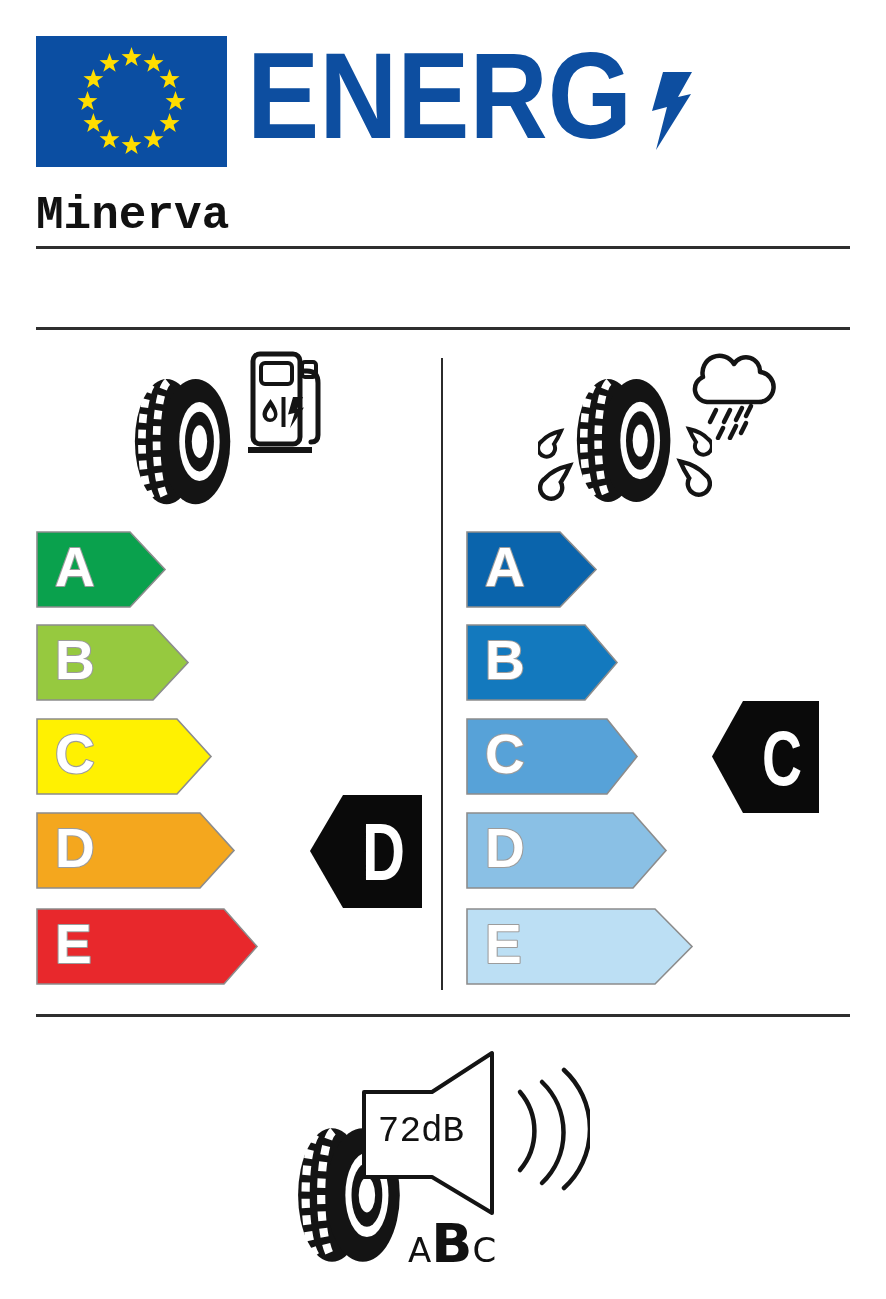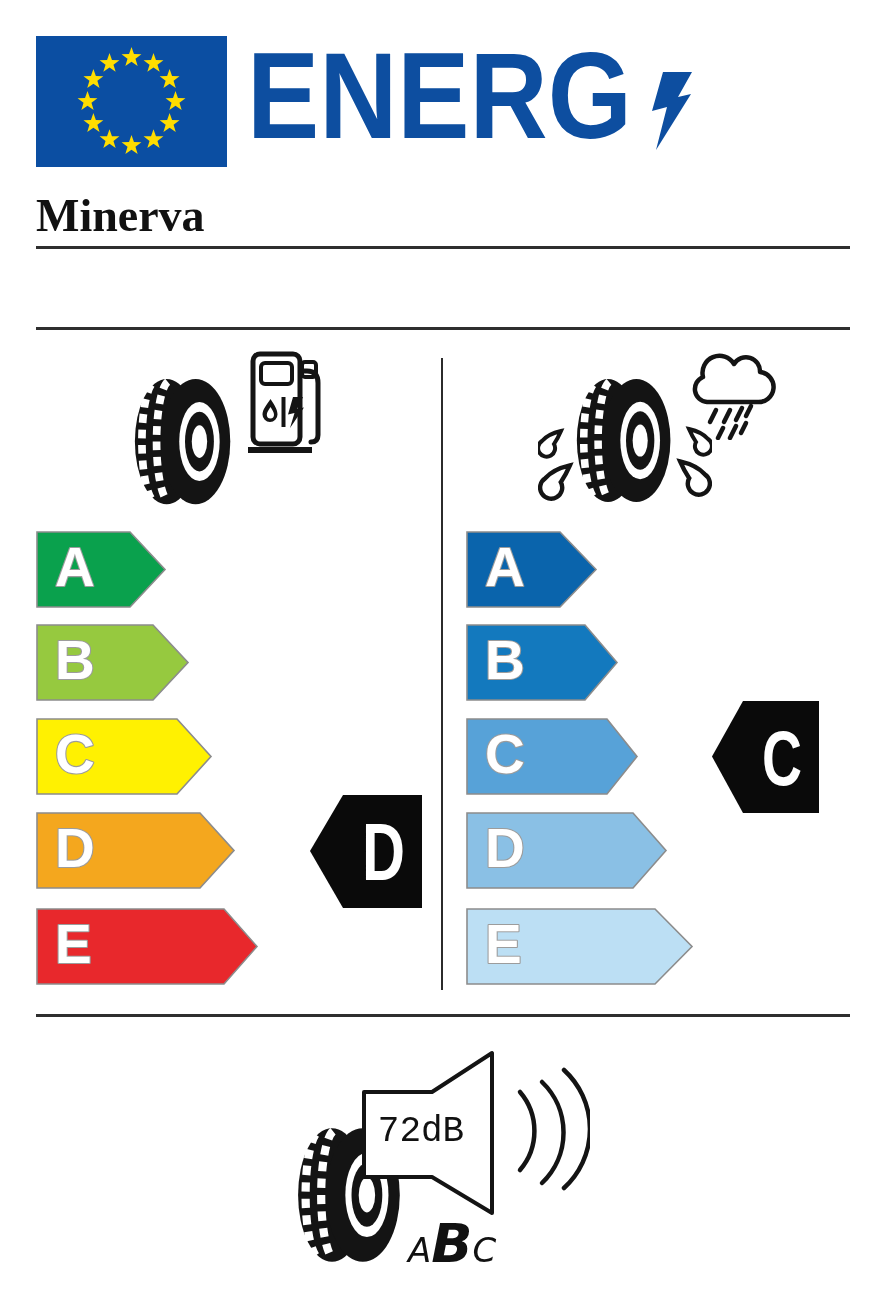--- a/index.html
+++ b/index.html
@@ -13,21 +13,21 @@
   
   .energ-text {
     position:absolute; left:247px; top:34px;
     font-size:123px; line-height:1; font-weight:bold; letter-spacing:0px;
     transform:scaleX(0.88); transform-origin:left top;
     font-family:"Liberation Sans", sans-serif;
   }
   .brand {
     position:absolute; left:36px; top:193px;
     font-size:46px; font-weight:bold; color:#111; line-height:1;
-    font-family:Liberation Serif, serif;
+    font-family:Liberation Mono, monospace;
   }
   .rule { position:absolute; left:36px; width:814px; height:3px; background:#2e2e2e; }
   .vdivider { position:absolute; left:441px; top:358px; width:2px; height:632px; background:#2b2b2b; }
 
   
   svg.bar { position:absolute; overflow:visible; }
   .bar-shape { stroke:#8c8c8c; stroke-width:1.6; }
   .bar-letter {
     font-family:"Liberation Sans", sans-serif; font-weight:bold; font-size:55px;
     fill:#ffffff; stroke:#9c9c9c; stroke-width:2.2px; paint-order:stroke; stroke-linejoin:round;
@@ -42,21 +42,20 @@
   .outline { fill:#ffffff; stroke:#141414; }
 
   
   .db-value {
     position:absolute; left:370px; top:1112px; width:102px; text-align:center;
     font-family:Liberation Mono, monospace; font-size:36px; color:#111; line-height:1.1;
   }
   .noise-scale {
     position:absolute; left:408px; top:1217px; line-height:1; color:#111;
     font-family:"DejaVu Sans", sans-serif;
-    font-style:italic;
   }
   .noise-scale .small-letter { font-size:34px; }
   .noise-scale .big-letter { font-size:54px; font-weight:bold; }
 </style>
 </head>
 <body>
 
 <div class="page">
 
   <svg width="0" height="0" style="position:absolute">

